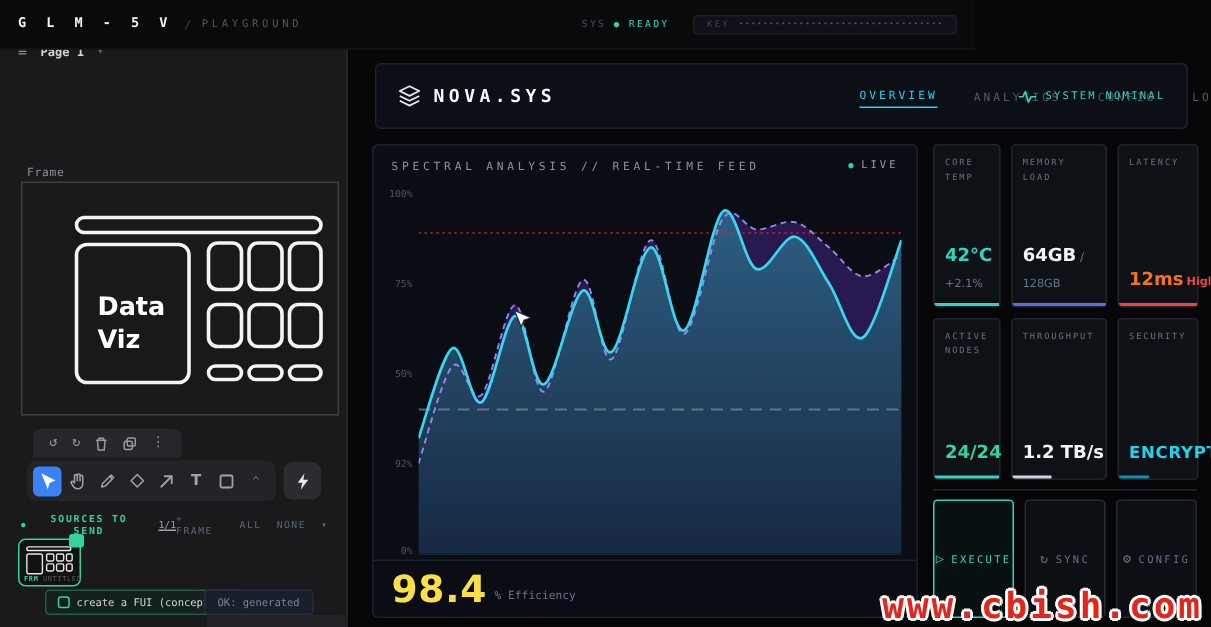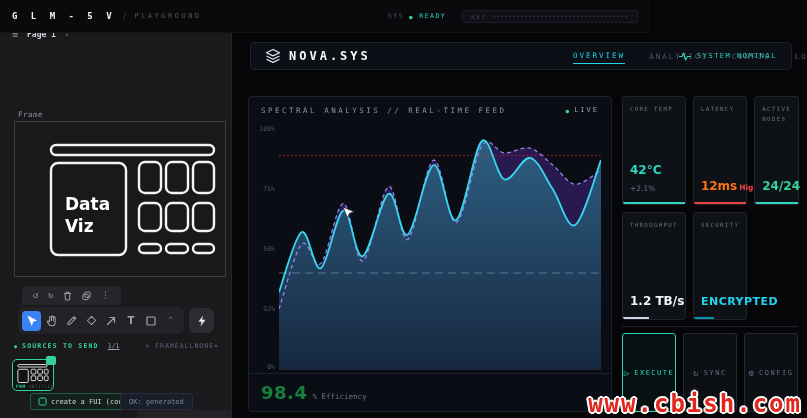--- a/index.html
+++ b/index.html
@@ -45,63 +45,63 @@
   .tool-slot .caret { font-size:8px; color:#71717a; }
   .ai-button { position:absolute; left:189px; top:286px; width:25px; height:25px; background:#2b2b30;
                border-radius:6px; display:flex; align-items:center; justify-content:center; }
 
   
   .sources-row { position:absolute; left:14px; right:12px; top:320px; display:flex; align-items:center; }
   .sources-left { display:flex; align-items:center; gap:5px; }
   .sources-dot { color:#34d399; font-size:5px; }
   .sources-label { font-size:6.5px; color:#34d399; letter-spacing:1.2px; font-weight:bold;text-align:center; }
   .sources-count { font-size:6.5px; color:#9ca3af; margin-left:4px; text-decoration:underline; }
-  .sources-actions { margin-left:auto; display:flex; align-items:center; }
+  .sources-actions { margin-left:auto; display:flex; align-items:center; gap:10px; }
   .sources-actions span { font-size:6.5px; color:#5b6578; letter-spacing:1px; }
 
   
   .thumb { position:absolute; left:12px; top:337px; width:42px; height:32px; border:1.5px solid #34d399;
            border-radius:5px; background:#121215; padding:2px 3px; }
   .thumb-badge { position:absolute; right:-3px; top:-4px; width:10px; height:9px; background:#34d399; border-radius:2px; }
   .thumb-caption { position:absolute; left:3px; bottom:1px; display:flex; gap:3px; }
   .thumb-tag { font-size:4.5px; color:#34d399; font-weight:bold; letter-spacing:.5px; }
   .thumb-name { font-size:4.5px; color:#55555e; letter-spacing:.5px; }
 
   
   .chip1 { position:absolute; left:30px; top:371px; height:17px; display:flex; align-items:center; gap:4px;
            background:#13201b; border:1px solid rgba(52,211,153,.35); border-radius:3px; padding:0 7px; }
   .chip1 .txt { font-size:7px; color:#d4d4d8; }
-  .chip2 { position:absolute; left:120px; top:371px; height:17px; display:flex; align-items:center;
+  .chip2 { position:absolute; left:136px; top:371px; height:17px; display:flex; align-items:center;
            background:#191e2b; border:1px solid #262c3c; border-radius:3px; padding:0 8px; }
   .chip2 .txt { font-size:7px; color:#7a8499; }
   .cutoff-box { position:absolute; left:138px; top:388px; width:93px; height:8px; background:#232327; border-radius:3px 3px 0 0; }
 
   
-  .dash-header { position:absolute; left:250px; top:42px; width:542px; height:28px; background:#0c0f15;
+  .dash-header { position:absolute; left:250px; top:42px; width:542px; height:44px; background:#0c0f15;
                  border:1px solid #1c2330; border-radius:4px; display:flex; align-items:center; padding:0 14px; z-index:2; }
   .logo-wrap { display:flex; align-items:center; gap:8px; }
   .logo-title { font-size:12px; font-weight:bold; letter-spacing:3px; color:#f8fafc; }
   .tabs { position:absolute; left:322px; top:0; bottom:0; display:flex; align-items:center; gap:24px; }
   .tab { font-size:7.5px; letter-spacing:2px; color:#515b6b; padding:3px 0; }
   .tab.active { color:#22d3ee; border-bottom:1.5px solid #22d3ee; }
   .nominal { position:absolute; right:14px; top:0; bottom:0; display:flex; align-items:center; gap:6px; }
   .nominal .txt { font-size:7px; color:#2dd4bf; letter-spacing:1.5px; }
 
   .chart-panel { position:absolute; left:248px; top:96px; width:364px; height:316px; background:#0a0d13;
                  border:1px solid #1a2130; border-radius:4px; z-index:1; }
   .chart-title { position:absolute; left:12px; top:9px; font-size:7.5px; letter-spacing:2.5px; color:#8b93a3; }
   .chart-live { position:absolute; right:12px; top:9px; display:flex; align-items:center; gap:5px; }
   .chart-live .dot { color:#34d399; font-size:6px; }
   .chart-live .txt { font-size:7px; letter-spacing:2px; color:#9ca3af; }
   .ytick { position:absolute; left:4px; width:22px; text-align:right; font-size:6.5px; color:#4b5563; }
   .plot-area { position:absolute; left:30px; top:32px; width:322px; height:240px; }
   .plot-base { position:absolute; left:30px; top:272px; width:322px; border-top:1px solid #1e2633; }
   .chart-footer { position:absolute; left:0; right:0; top:276px; bottom:0; border-top:1px solid #1a2130;
                   display:flex; align-items:center; padding:0 12px; }
-  .eff-value { font-size:18px; font-weight:bold; color:#15803d; font-family:"DejaVu Sans",sans-serif; letter-spacing:.5px; }
+  .eff-value { font-size:25px; font-weight:bold; color:#fde047; font-family:"DejaVu Sans",sans-serif; letter-spacing:.5px; }
   .eff-suffix { font-size:7.5px; color:#64748b; margin-left:5px; margin-top:8px; }
   .legend { margin-left:auto; display:flex; align-items:center; gap:14px; }
   .legend-item { display:flex; align-items:center; gap:5px; }
   .legend-dash { width:12px; height:3px; border-radius:2px; }
   .legend-label { font-size:6.5px; letter-spacing:1px; color:#8b93a3; }
 
   .stats-grid { position:absolute; left:622px; top:96px; width:176px; height:224px; display:grid;
                 grid-template-columns:repeat(3,1fr); grid-template-rows:1fr 1fr; gap:7px; }
   .stat-card { position:relative; background:#0e1116; border:1px solid #20242d; border-radius:3px; padding:8px 7px; overflow:visible; }
   .stat-label { font-size:5.8px; letter-spacing:1.3px; color:#6b7280; line-height:1.7; }
@@ -346,20 +346,28 @@
 <div class="stats-grid">
   <div class="stat-card">
     <div class="stat-label">CORE TEMP</div>
     <div class="stat-bottom">
       <div class="stat-value" style="color: rgb(45, 212, 191);">42°C</div>
       <div class="stat-sub">+2.1%</div>
     </div>
     <div class="stat-bar" style="background: rgb(45, 212, 191); width: 100%;"></div>
   </div>
   <div class="stat-card">
+    <div class="stat-label">MEMORY LOAD</div>
+    <div class="stat-bottom">
+      <div class="stat-value"><span style="color: rgb(241, 245, 249);">64GB</span><span class="stat-suffix"> /</span></div>
+      <div class="stat-sub">128GB</div>
+    </div>
+    <div class="stat-bar" style="background: rgb(99, 102, 241); width: 100%;"></div>
+  </div>
+  <div class="stat-card">
     <div class="stat-label">LATENCY</div>
     <div class="stat-bottom">
       <div class="stat-value"><span style="color: #f97316;">12ms</span><span class="stat-badge" style="color: rgb(239, 68, 68);">High</span></div>
     </div>
     <div class="stat-bar" style="background: rgb(239, 68, 68); width: 100%;"></div>
   </div>
   <div class="stat-card">
     <div class="stat-label">ACTIVE NODES</div>
     <div class="stat-bottom">
       <div class="stat-value" style="color: rgb(52, 211, 153);">24/24</div>

